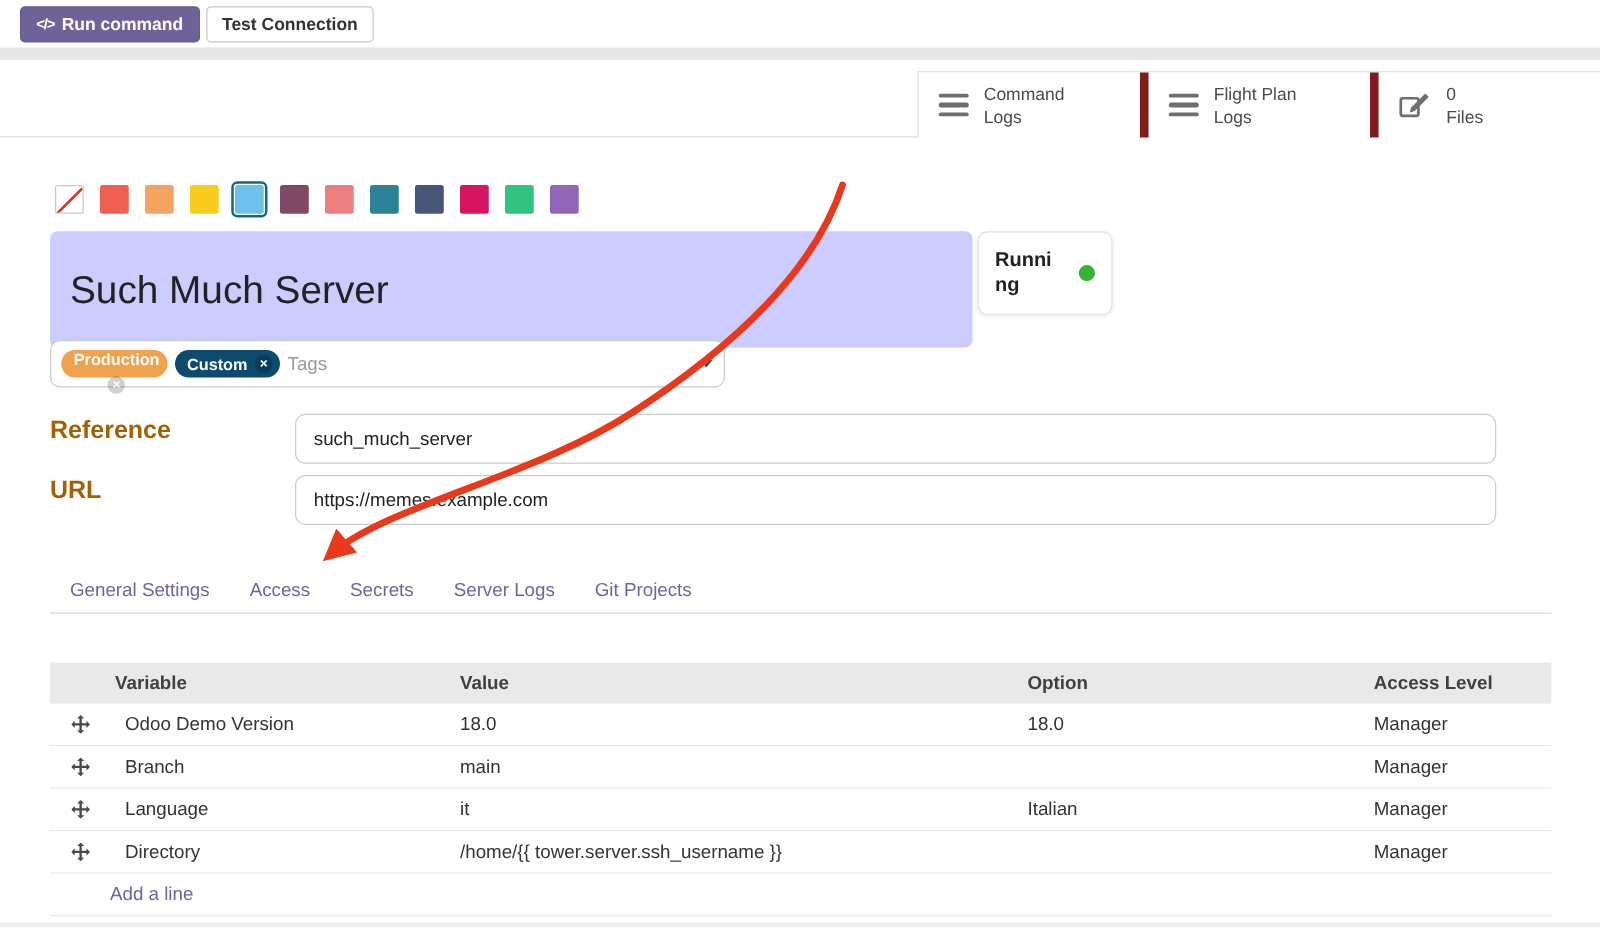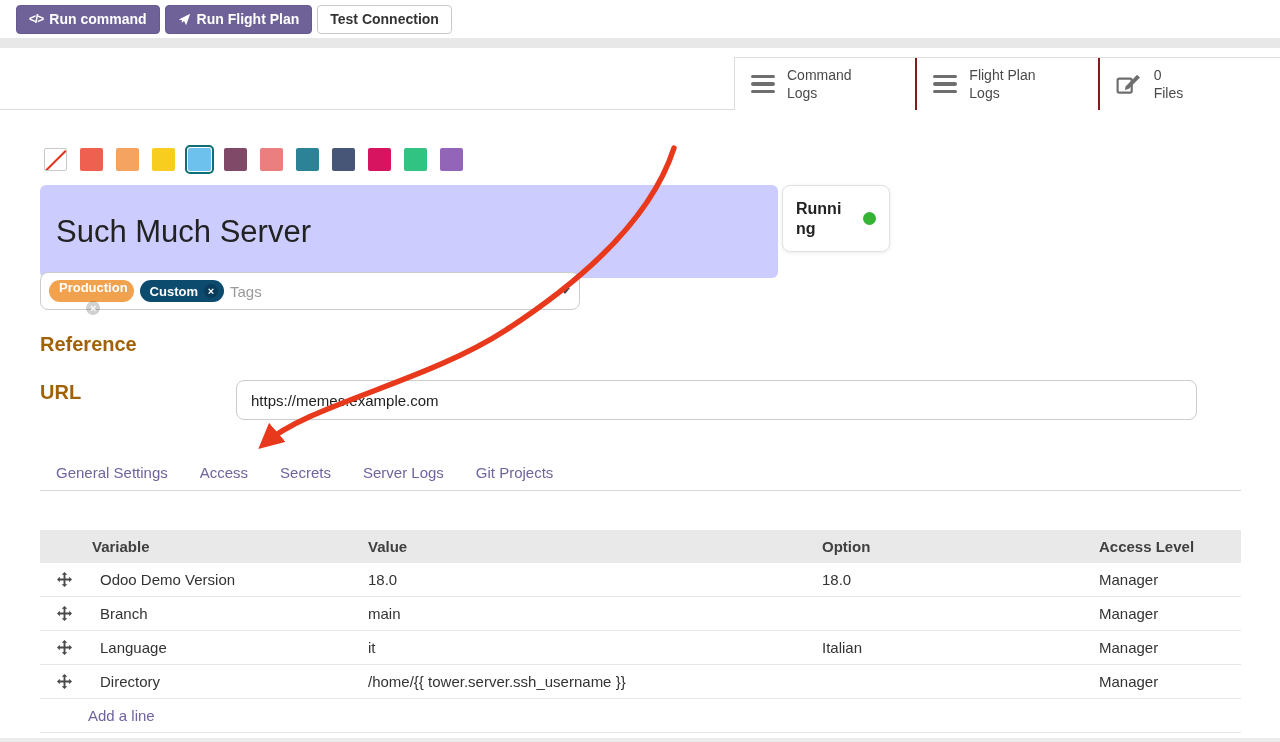--- a/index.html
+++ b/index.html
@@ -13,21 +13,21 @@
   .btn-primary { background:#6f6299; color:#fff; border-color:#675a91; }
   .btn-secondary { background:#fff; color:#333; border:1px solid #c9c9c9; }
   .code-glyph { font-size:12px; font-weight:bold; letter-spacing:-1px; }
 
   .gray-strip { position:absolute; top:38px; left:0; right:0; height:10px; background:#e8e8e8; }
   .bottom-strip { position:absolute; bottom:0; left:0; right:0; height:4px; background:#ececec; }
 
   
   .header-band { position:absolute; top:48px; left:0; right:0; height:62px; background:#fff; border-bottom:1px solid #ddd; }
   .stat-box { position:absolute; top:9px; right:0; width:546px; height:53px; display:flex; border-top:1px solid #ddd; border-left:1px solid #ddd; background:#fff; }
-  .stat-cell { flex:1; display:flex; align-items:center; gap:12px; padding:0 16px; border-right:2px solid #7f1d1d; cursor:pointer; background:#fff; }
+  .stat-cell { flex:1; display:flex; align-items:center; gap:12px; padding:0 16px; border-right:7px solid #7f1d1d; cursor:pointer; background:#fff; }
   .stat-cell:last-child { border-right:none; }
   .stat-label { font-size:14px; color:#4a4a4a; line-height:1.3; }
   .menu-icon { display:flex; flex-direction:column; gap:4px; width:24px; }
   .menu-icon span { display:block; height:3.5px; background:#6e6e6e; border-radius:2px; }
 
   
   .swatches { position:absolute; top:148px; left:44px; display:flex; gap:13px; }
   .swatch { width:23px; height:23px; border-radius:2px; cursor:pointer; }
   .swatch-none { background:#fff; border:1px solid #c9c9c9; position:relative; overflow:hidden; }
   .swatch-none::after { content:""; position:absolute; left:-4px; right:-4px; top:50%; height:2px; background:#e0311b; transform:rotate(-45deg); }
@@ -71,28 +71,20 @@
 </style>
 </head>
 <body>
 
 <div class="page">
 
   <div class="toolbar">
     <div class="btn btn-primary" style="background: rgb(111, 98, 153);">
       <span class="code-glyph">&lt;/&gt;</span>
       <span>Run command</span>
-    </div>
-    <div class="btn btn-primary" style="background: rgb(111, 98, 153);">
-      <span style="display:inline-flex;">
-        <svg width="13" height="13" viewBox="0 0 16 16">
-            <path d="M1 8 L15 1 L10 15 L7.5 9.8 L4.5 12 L5 9 Z" fill="#fff"></path>
-          </svg>
-      </span>
-      <span>Run Flight Plan</span>
     </div>
     <div class="btn btn-secondary">
       <span>Test Connection</span>
     </div>
   </div>
 
   <div class="gray-strip"></div>
 
   <div class="header-band">
     <div class="stat-box">
@@ -161,20 +153,21 @@
     </span>
     <span class="tag-pill" style="background: #0c4a6e;">
       <span>Custom</span>
       <span class="tag-x">×</span>
     </span>
     <span class="tags-placeholder">Tags</span>
   </div>
   <div class="caret"></div>
 
   <div class="field-label" style="top:333px;">Reference</div>
+  <input class="text-input" style="top: 331px;" value="such_much_server">
   <div class="field-label" style="top:381px;">URL</div>
   <input class="text-input" style="top: 380px;" value="https://memes.example.com">
 
   <div class="tabs">
     <div class="tab" style="color: rgb(113, 99, 158);"><span>General Settings</span></div>
     <div class="tab" style="color: rgb(113, 99, 158);"><span>Access</span></div>
     <div class="tab" style="color: rgb(113, 99, 158);"><span>Secrets</span></div>
     <div class="tab" style="color: rgb(113, 99, 158);"><span>Server Logs</span></div>
     <div class="tab" style="color: rgb(113, 99, 158);"><span>Git Projects</span></div>
   </div>

